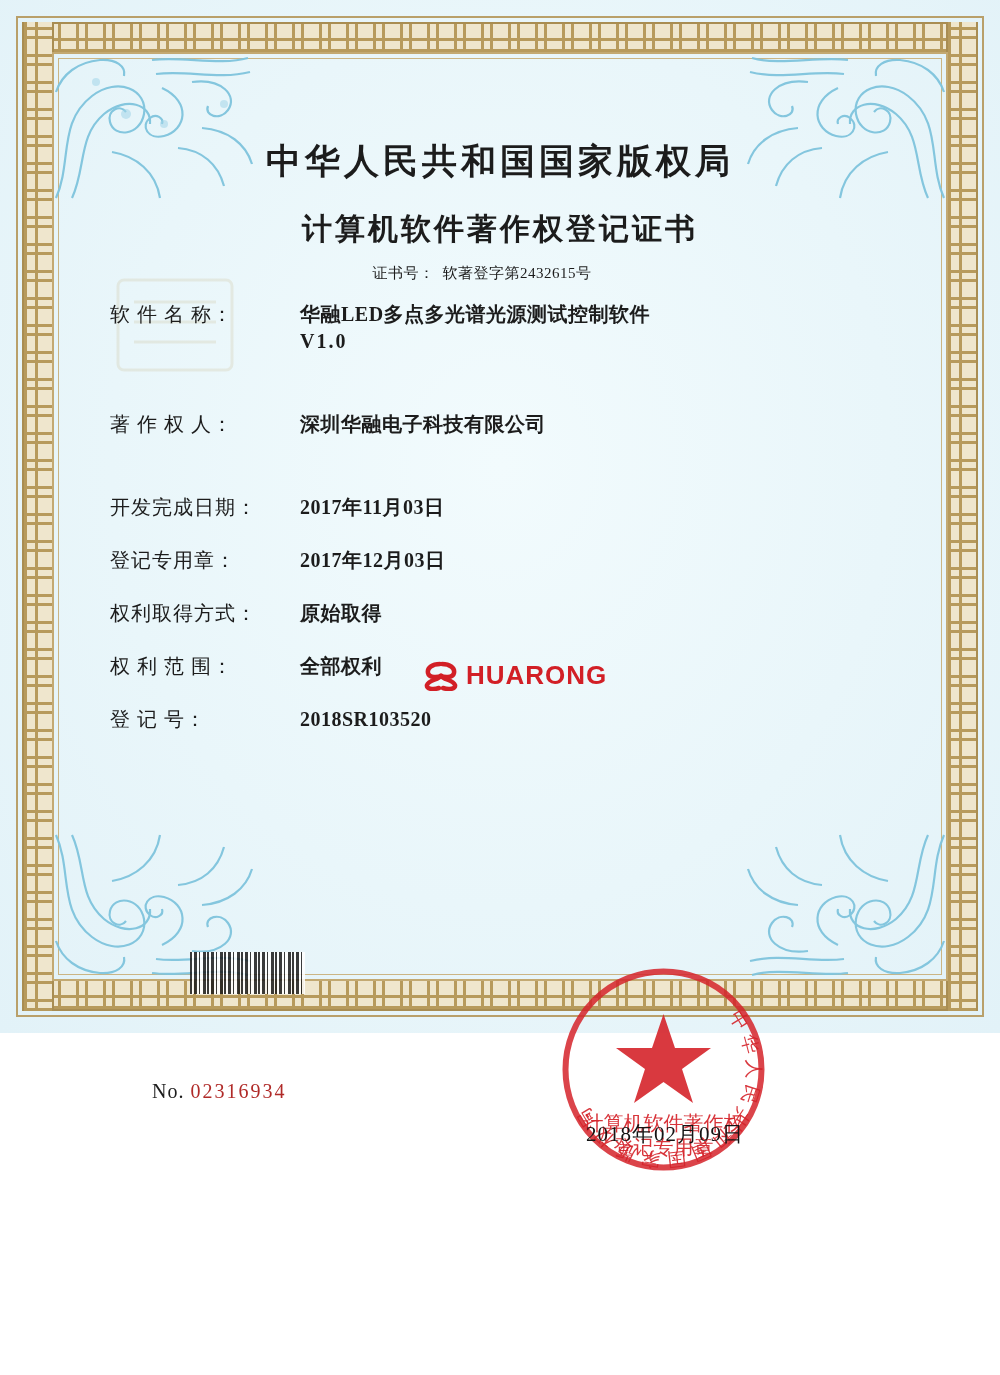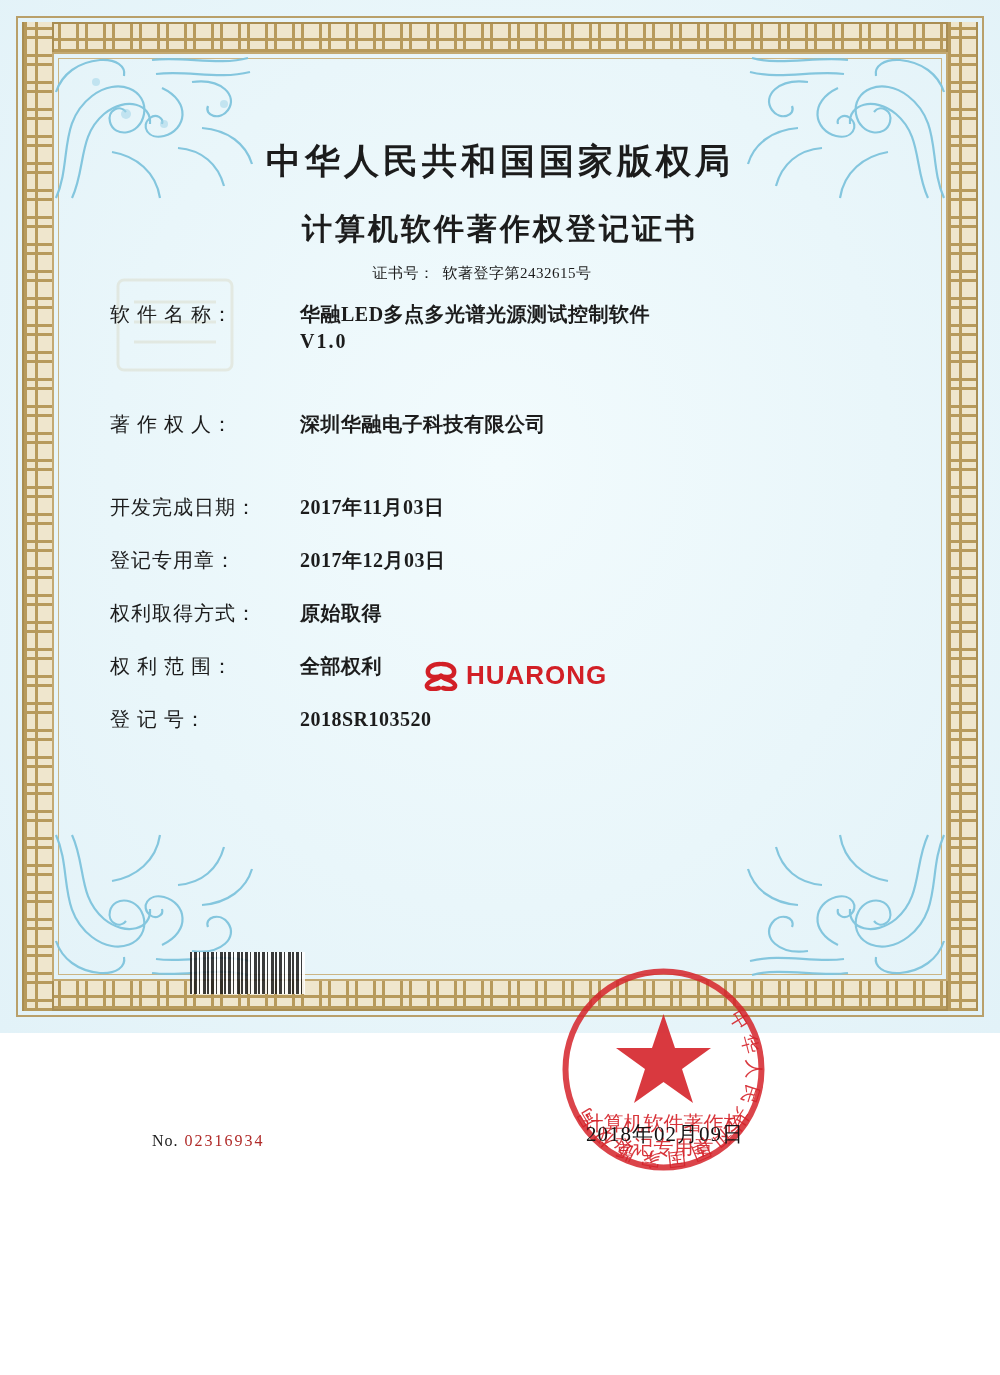--- a/index.html
+++ b/index.html
@@ -191,22 +191,22 @@
       #1a1a1a 0px, #1a1a1a 2px, #ffffff 2px, #ffffff 4px,
       #1a1a1a 4px, #1a1a1a 7px, #ffffff 7px, #ffffff 9px,
       #1a1a1a 9px, #1a1a1a 10px, #ffffff 10px, #ffffff 13px,
       #1a1a1a 13px, #1a1a1a 16px, #ffffff 16px, #ffffff 17px);
     opacity: 0.85;
   }
 
   
   .serial {
     position: absolute;
-    left: 152px; top: 1132px;
-    font-size: 16px;
+    left: 152px; top: 1080px;
+    font-size: 20px;
     letter-spacing: 1px;
   }
   .serial .no-label { color: #1c1c1c; }
   .serial .no-value { color: #b02a28; letter-spacing: 2px; margin-left: 6px; }
 
   
   .stamp {
     position: absolute;
     left: 556px; top: 962px;
     width: 215px; height: 215px;

